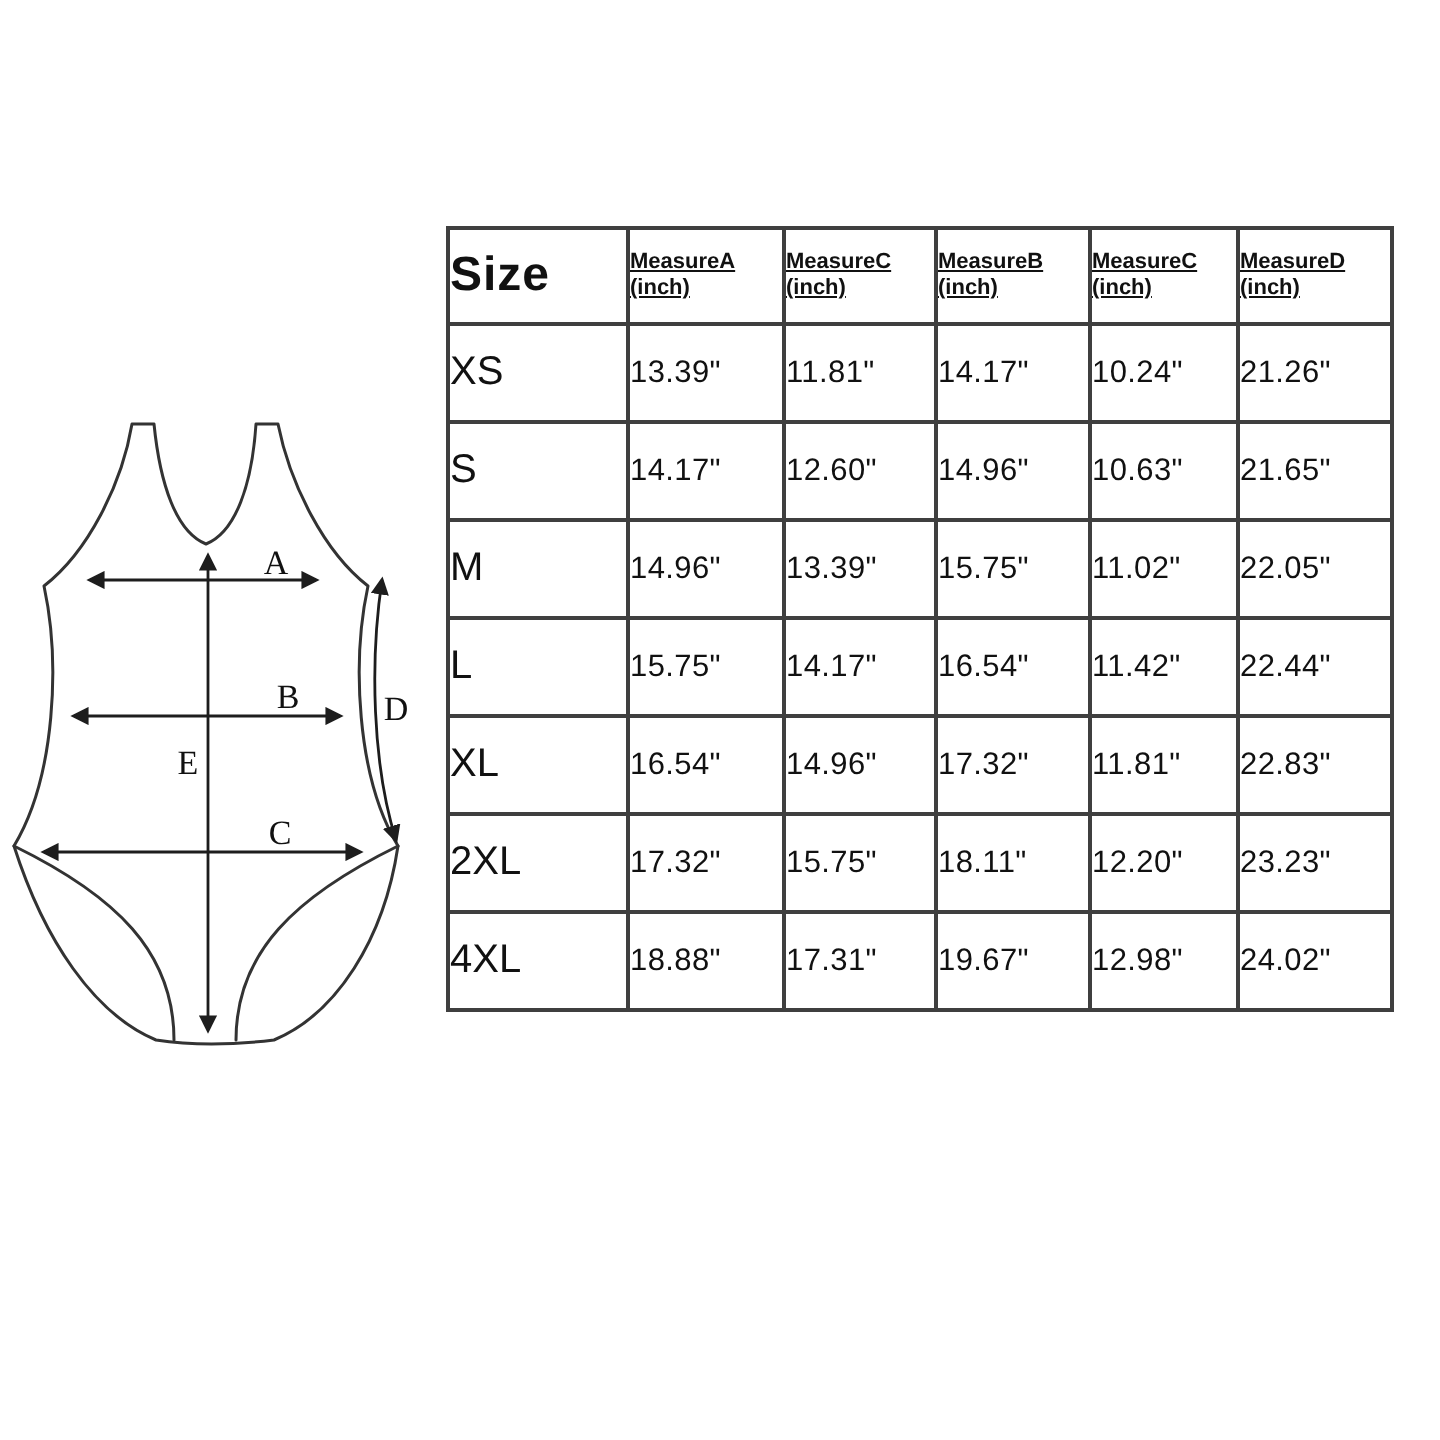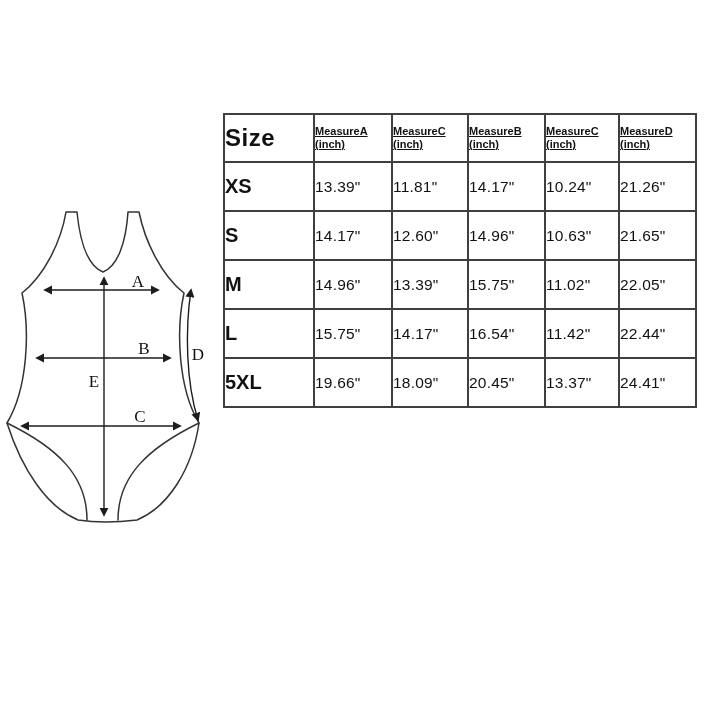--- a/index.html
+++ b/index.html
@@ -16,21 +16,21 @@
   table.size-table{border-collapse:collapse;table-layout:fixed;background:#ffffff;}
   .size-table th,.size-table td{
     border:2px solid #3f3f3f;text-align:left;vertical-align:middle;
     color:#111111;padding:0;background:#ffffff;
   }
   tr.header-row{height:48px;}
   tr.data-row{height:49px;}
   th.size-head{font-size:24px;font-weight:bold;letter-spacing:0.5px;}
   th.col-head{font-size:11px;font-weight:bold;line-height:1.2;text-decoration:underline;}
   th.col-head .unit{display:block;font-weight:bold;}
-  td.size-cell{font-size:20px;font-weight:bold;}
+  td.size-cell{font-size:20px;font-weight:normal;}
   td.val-cell{font-size:15.5px;font-weight:normal;letter-spacing:0.2px;}
 </style>
 </head>
 <body>
 
 <div id="page">
 
   <div id="diagram">
     <svg width="220" height="345" viewBox="0 0 220 345" xmlns="http://www.w3.org/2000/svg">
       <defs>
@@ -129,24 +129,40 @@
         </tr>
         <tr class="data-row">
           <td class="size-cell">L</td>
           <td class="val-cell">15.75"</td>
           <td class="val-cell">14.17"</td>
           <td class="val-cell">16.54"</td>
           <td class="val-cell">11.42"</td>
           <td class="val-cell">22.44"</td>
         </tr>
         <tr class="data-row">
-          <td class="size-cell">5XL</td>
-          <td class="val-cell">19.66"</td>
-          <td class="val-cell">18.09"</td>
-          <td class="val-cell">20.45"</td>
-          <td class="val-cell">13.37"</td>
-          <td class="val-cell">24.41"</td>
+          <td class="size-cell">XL</td>
+          <td class="val-cell">16.54"</td>
+          <td class="val-cell">14.96"</td>
+          <td class="val-cell">17.32"</td>
+          <td class="val-cell">11.81"</td>
+          <td class="val-cell">22.83"</td>
+        </tr>
+        <tr class="data-row">
+          <td class="size-cell">2XL</td>
+          <td class="val-cell">17.32"</td>
+          <td class="val-cell">15.75"</td>
+          <td class="val-cell">18.11"</td>
+          <td class="val-cell">12.20"</td>
+          <td class="val-cell">23.23"</td>
+        </tr>
+        <tr class="data-row">
+          <td class="size-cell">4XL</td>
+          <td class="val-cell">18.88"</td>
+          <td class="val-cell">17.31"</td>
+          <td class="val-cell">19.67"</td>
+          <td class="val-cell">12.98"</td>
+          <td class="val-cell">24.02"</td>
         </tr>
       </tbody>
     </table>
   </div>
 
 </div>
 
 </body></html>

